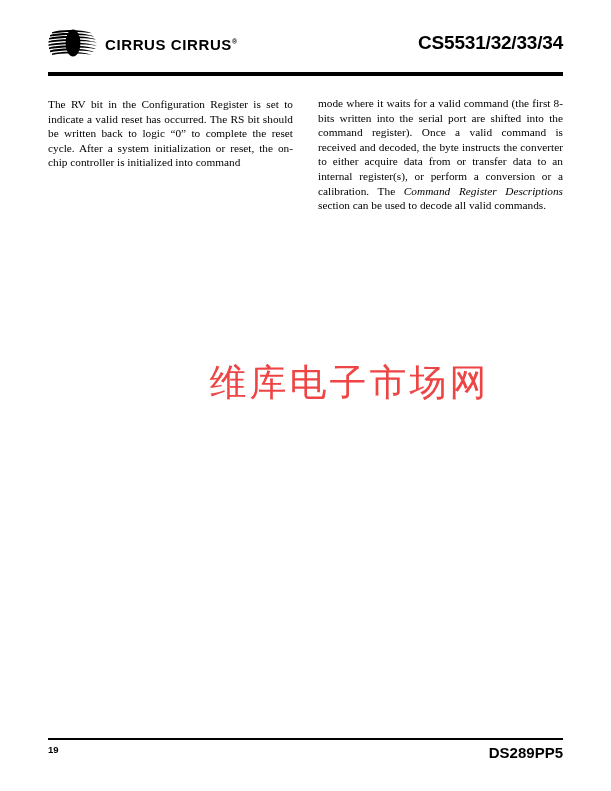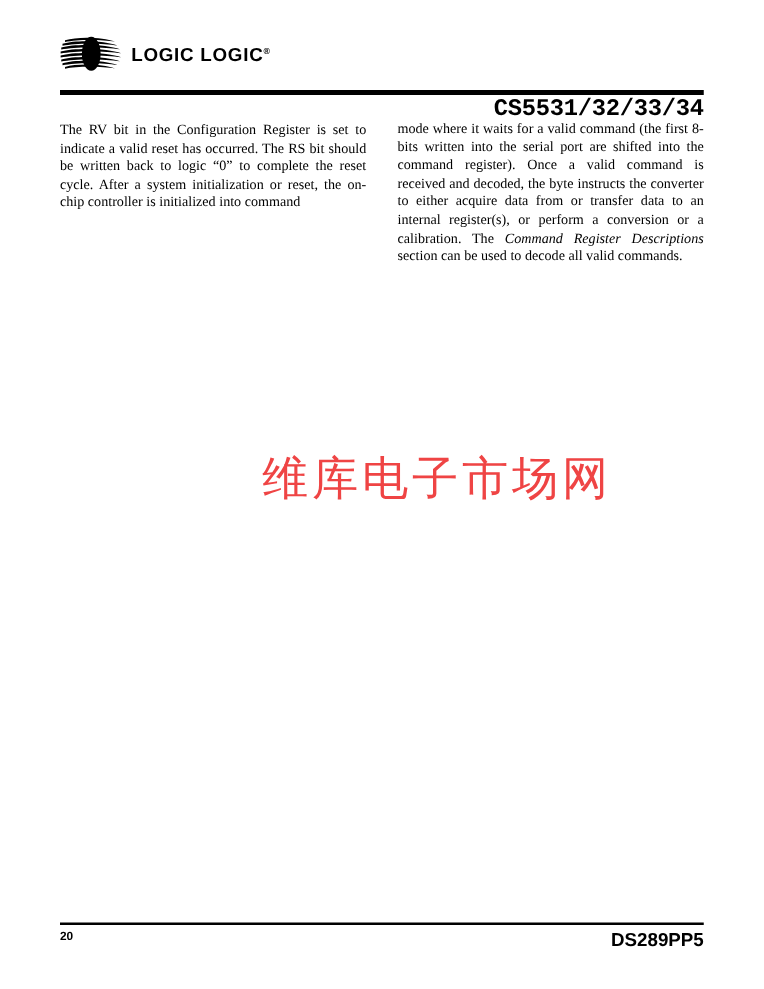--- a/index.html
+++ b/index.html
@@ -56,25 +56,24 @@
   }
   .logo-reg {
     font-size: 7px;
     vertical-align: super;
     font-weight: bold;
   }
   .part-number {
     position: absolute;
     right: 0;
     top: 4px;
-    font-family: Liberation Mono, monospace;
+    font-family: Liberation Sans, sans-serif;
     font-size: 19px;
     font-weight: bold;
     letter-spacing: -0.2px;
-    margin-top: 44px;
   }
   .header-rule {
     position: absolute;
     left: 48px;
     top: 72px;
     width: 515px;
     height: 4px;
     background: #000;
   }
 
@@ -176,35 +175,35 @@
             <path d="M1 10.0 C12 6.8, 38 7.6, 48 11.4 C36 9.6, 12 9.2, 1 11.6 Z"></path>
             <path d="M0.5 13.2 C12 10.0, 39 10.8, 49 14.6 C37 12.8, 12 12.4, 0.5 14.8 Z"></path>
             <path d="M0.5 16.4 C12 13.2, 39 14.0, 49 17.8 C37 16.0, 12 15.6, 0.5 18.0 Z"></path>
             <path d="M1 19.6 C12 16.4, 38 17.2, 48 21.0 C36 19.2, 12 18.8, 1 21.2 Z"></path>
             <path d="M2 22.6 C13 19.4, 36 20.2, 46 24.0 C35 22.2, 13 21.8, 2 24.2 Z"></path>
             <path d="M4 25.6 C14 22.6, 34 23.2, 44 26.8 C34 25.2, 14 24.8, 4 27.0 Z"></path>
             <ellipse cx="25" cy="15" rx="7.5" ry="13.6"></ellipse>
           </g>
         </svg>
       </div>
-      <div class="logo-text"><span>LOGIC LOGIC</span><span class="logo-reg">®</span></div>
+      <div class="logo-text"><span>CIRRUS CIRRUS</span><span class="logo-reg">®</span></div>
     </div>
     <div class="part-number">CS5531/32/33/34</div>
   </div>
   <div class="header-rule"></div>
 
   <div class="col col-left">
     <p class="para-serif">The RV bit in the Configuration Register is set to indicate a valid reset has occurred.  The RS bit should be written back to logic “0” to complete the reset cycle. After a system initialization or reset, the on-chip controller is initialized into command</p>
   </div>
 
   <div class="col col-right">
     <p class="para-serif"><span>mode where it waits for a valid command (the first 8-bits written into the serial port are shifted into the command register). Once a valid command is received and decoded, the byte instructs the converter to either acquire data from or transfer data to an internal register(s), or perform a conversion or a calibration.  The </span><span class="ital">Command Register Descriptions</span><span> section can be used to decode all valid commands.</span></p>
   </div>
 
   <div class="watermark">维库电子市场网</div>
 
   <div class="footer-rule"></div>
   <div class="footer">
-    <div class="page-num">20</div>
+    <div class="page-num">19</div>
     <div class="doc-id">DS289PP5</div>
   </div>
 
 </div>
 
 </body></html>

